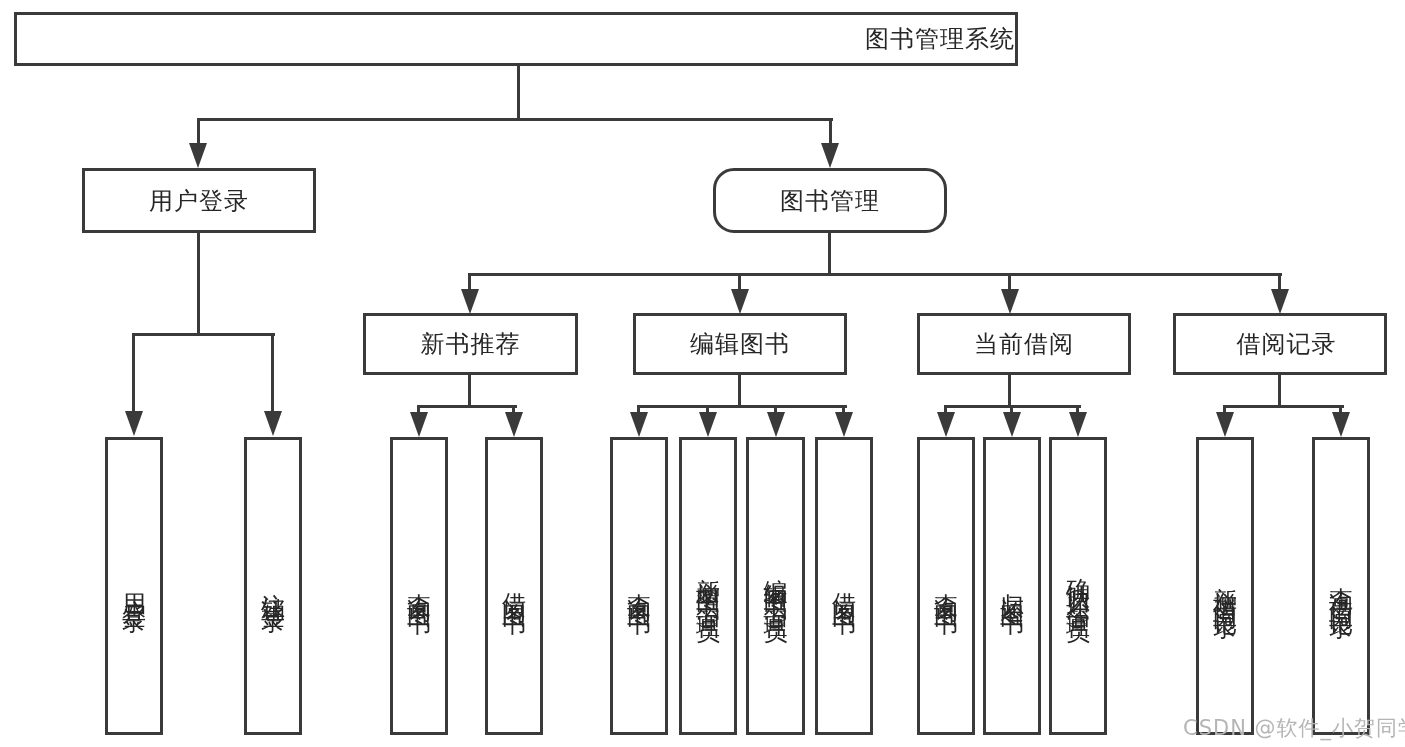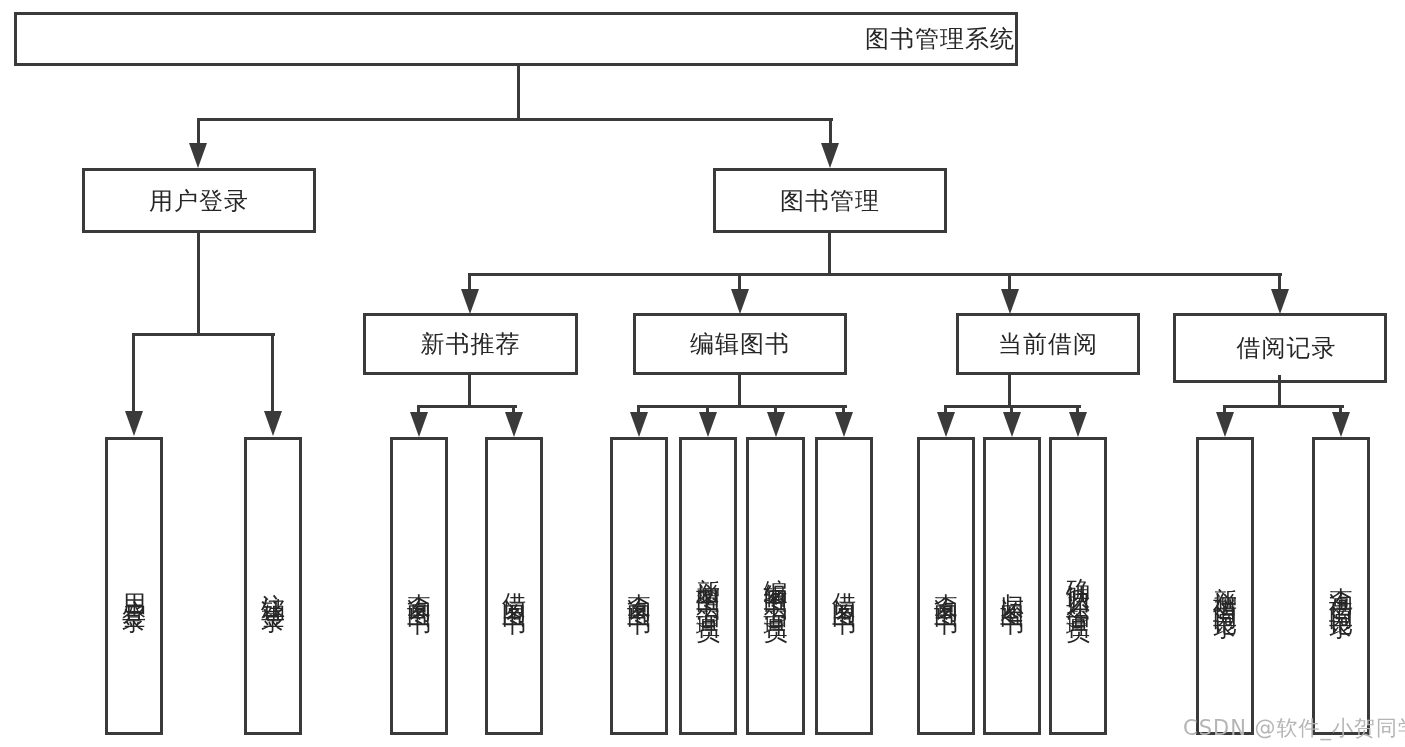--- a/index.html
+++ b/index.html
@@ -77,21 +77,21 @@
   <div class="vline" style="left:517px;top:64px;height:56px;"></div>
   <div class="hline" style="left:197px;top:118px;width:636px;"></div>
   <div class="vline" style="left:197px;top:118px;height:28px;"></div>
   <div class="arrow" style="left:189px;top:143px;"></div>
   <div class="vline" style="left:829px;top:118px;height:28px;"></div>
   <div class="arrow" style="left:821px;top:143px;"></div>
 
   <div class="node" style="left:82px;top:168px;width:234px;height:65px;">
     <span class="hlabel">用户登录</span>
   </div>
-  <div class="node" style="left:713px;top:168px;width:234px;height:65px;">
+  <div class="node" style="left:713px;top:168px;width:234px;height:65px;border-radius:21px;">
     <span class="hlabel">图书管理</span>
   </div>
 
   <div class="vline" style="left:197px;top:233px;height:103px;"></div>
   <div class="hline" style="left:132px;top:333px;width:143px;"></div>
   <div class="vline" style="left:132px;top:333px;height:80px;"></div>
   <div class="arrow" style="left:125px;top:411px;"></div>
   <div class="vline" style="left:271px;top:333px;height:80px;"></div>
   <div class="arrow" style="left:264px;top:411px;"></div>
 
@@ -105,24 +105,24 @@
   <div class="arrow" style="left:1001px;top:289px;"></div>
   <div class="vline" style="left:1278px;top:273px;height:18px;"></div>
   <div class="arrow" style="left:1271px;top:289px;"></div>
 
   <div class="node" style="left:363px;top:313px;width:215px;height:62px;align-items:center;">
     <span class="hlabel">新书推荐</span>
   </div>
   <div class="node" style="left:633px;top:313px;width:214px;height:62px;">
     <span class="hlabel">编辑图书</span>
   </div>
-  <div class="node" style="left:956px;top:313px;width:184px;height:62px;">
+  <div class="node" style="left:917px;top:313px;width:214px;height:62px;">
     <span class="hlabel">当前借阅</span>
   </div>
-  <div class="node" style="left:1173px;top:313px;width:214px;height:70px;padding-left:13px;">
+  <div class="node" style="left:1173px;top:313px;width:214px;height:62px;padding-left:13px;">
     <span class="hlabel">借阅记录</span>
   </div>
 
   <div class="vline" style="left:468px;top:375px;height:33px;"></div>
   <div class="hline" style="left:417px;top:405px;width:100px;"></div>
   <div class="vline" style="left:417px;top:405px;height:10px;"></div>
   <div class="arrow" style="left:410px;top:412px;"></div>
   <div class="vline" style="left:512px;top:405px;height:10px;"></div>
   <div class="arrow" style="left:505px;top:412px;"></div>
 

